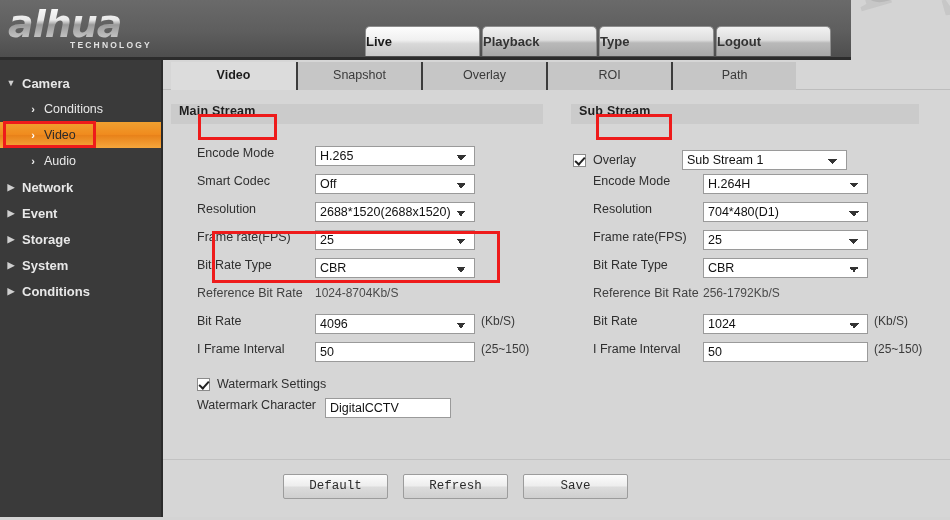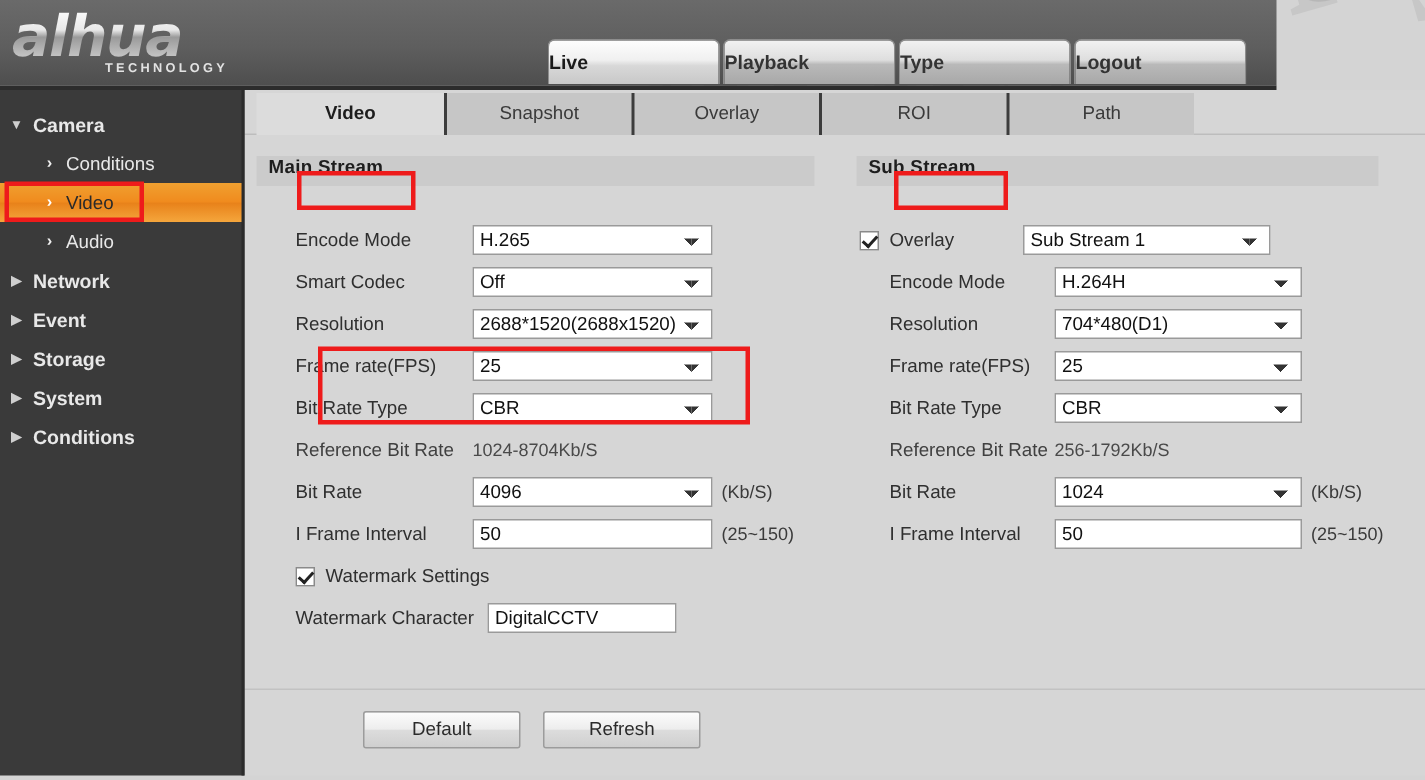--- a/index.html
+++ b/index.html
@@ -128,21 +128,21 @@
     display: flex; 
     margin-bottom: 22px;
   }
   .pane-main .sec-bar { width: 372px; margin-left: -26px; }
   .pane-sub  .sec-bar { width: 348px; margin-left: -2px; }
   .sec-title {
     font-size: 12.5px; font-weight: bold; color: #1e1e1e;
     padding-left: 8px; letter-spacing: .2px;
   }
 
-  .row { display: flex; align-items: center; height: 28px; margin-bottom: 0px; }
+  .row { display: flex; align-items: flex-start; height: 28px; margin-bottom: 0px; }
   .row .lbl {
     font-size: 12.5px; color: #2f2f2f;
   }
   .row .lbl.dim { color: #404040; }
   .pane-main .lbl { width: 118px; }
   .pane-sub  .lbl { width: 110px; }
 
   select.ctl, input.ctl {
     font-family: "Liberation Sans", sans-serif;
     font-size: 12.5px; color: #111;
@@ -185,21 +185,21 @@
   .anno {
     position: absolute; border: 3px solid #ee1b1b;
     pointer-events: none; z-index: 30;
   }
 
   
   .footer {
     position: absolute; left: 0; right: 0; bottom: 0;
     height: 58px; border-top: 1px solid #c2c2c2;
   }
-  .btnrow { display: flex; gap: 15px; padding-left: 79px; padding-top: 14px; }
+  .btnrow { display: flex; gap: 15px; padding-left: 120px; padding-top: 14px; font-family: Liberation Mono, monospace; }
   .btn {
     width: 105px; height: 25px; line-height: 23px; text-align: center;
     font-size: 12.5px; color: #2b2b2b;
     background: linear-gradient(to bottom, #fcfcfc 0%, #ededed 48%, #dcdcdc 52%, #cfcfcf 100%);
     border: 1px solid #9c9c9c; border-radius: 2px;
     cursor: pointer;
   }
 </style>
 </head>
 <body>
@@ -407,20 +407,21 @@
             <input class="ctl w-sub" type="text" value="50" style="">
             <span class="unit">(25~150)</span>
           </div>
         </div>
       </div>
 
       <div class="footer">
         <div class="btnrow">
           <div class="btn">Default</div>
           <div class="btn">Refresh</div>
+          <div class="btn">Save</div>
         </div>
       </div>
 
     </div>
   </div>
 
   <div class="anno" style="left:3px;  top:121px; width:93px;  height:27px;"></div>
   <div class="anno" style="left:198px; top:114px; width:79px;  height:26px;"></div>
   <div class="anno" style="left:596px; top:114px; width:76px;  height:26px;"></div>
   <div class="anno" style="left:212px; top:231px; width:288px; height:52px;"></div>

